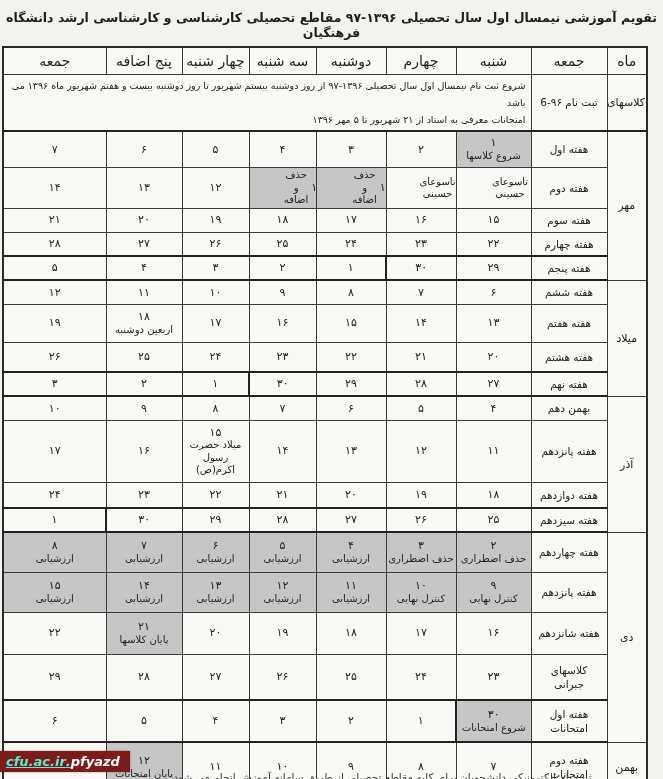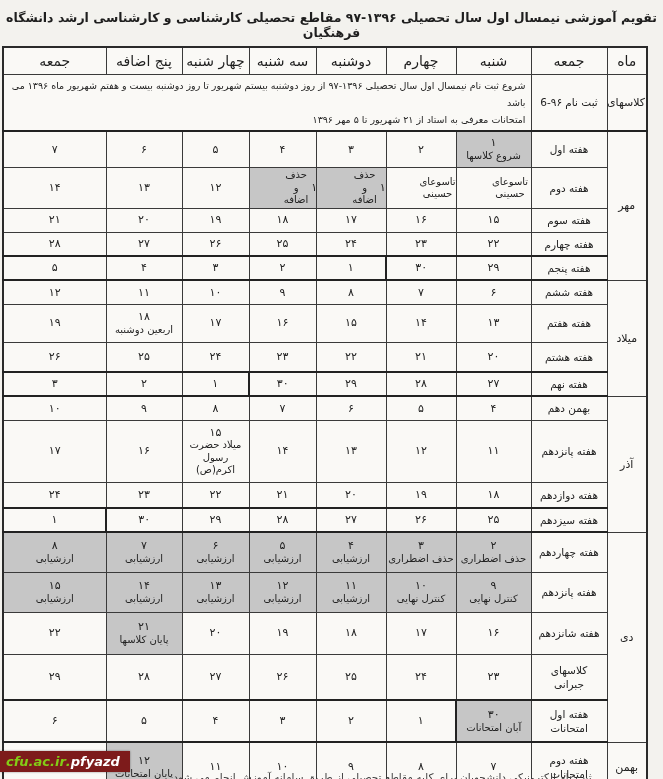--- a/index.html
+++ b/index.html
@@ -47,21 +47,21 @@
   tr.r16{height:40px} tr.r17{height:42px} tr.r18{height:46px} tr.r19{height:42px}
   tr.r20{height:50px}
   .watermark{
     position:absolute;left:0;top:751px;height:21px;z-index:5;
     background:#7d1b1b;display:flex;align-items:center;
     padding:0 10px 0 6px;
     font-style:italic;font-weight:bold;font-size:13px;
     box-shadow:0 0 2px rgba(0,0,0,.4);
   }
   .wm-a{color:#ffffff;}
-  .wm-b{color:#84cc16;}
+  .wm-b{color:#5eead4;text-decoration:underline;}
   .footnote{
     position:absolute;top:771px;right:18px;left:120px;z-index:1;
     font-size:10.5px;color:#3c3c3c;text-align:center;white-space:nowrap;
   }
 </style>
 </head>
 <body>
 
 <div class="page-title">تقویم آموزشی نیمسال اول سال تحصیلی ۱۳۹۶-۹۷ مقاطع تحصیلی کارشناسی و کارشناسی ارشد دانشگاه فرهنگیان</div>
 
@@ -539,21 +539,21 @@
           </td>
           <td>
             <div class="num">۲۹</div>
           </td>
         </tr>
         <tr class="r19 boundary">
           <td class="w-week">هفته اول
 امتحانات</td>
           <td class="shaded">
             <div class="num">۳۰</div>
-            <div class="sub">آبان امتحانات</div>
+            <div class="sub">شروع امتحانات</div>
           </td>
           <td class=" msplit">
             <div class="num">۱</div>
           </td>
           <td>
             <div class="num">۲</div>
           </td>
           <td>
             <div class="num">۳</div>
           </td>

